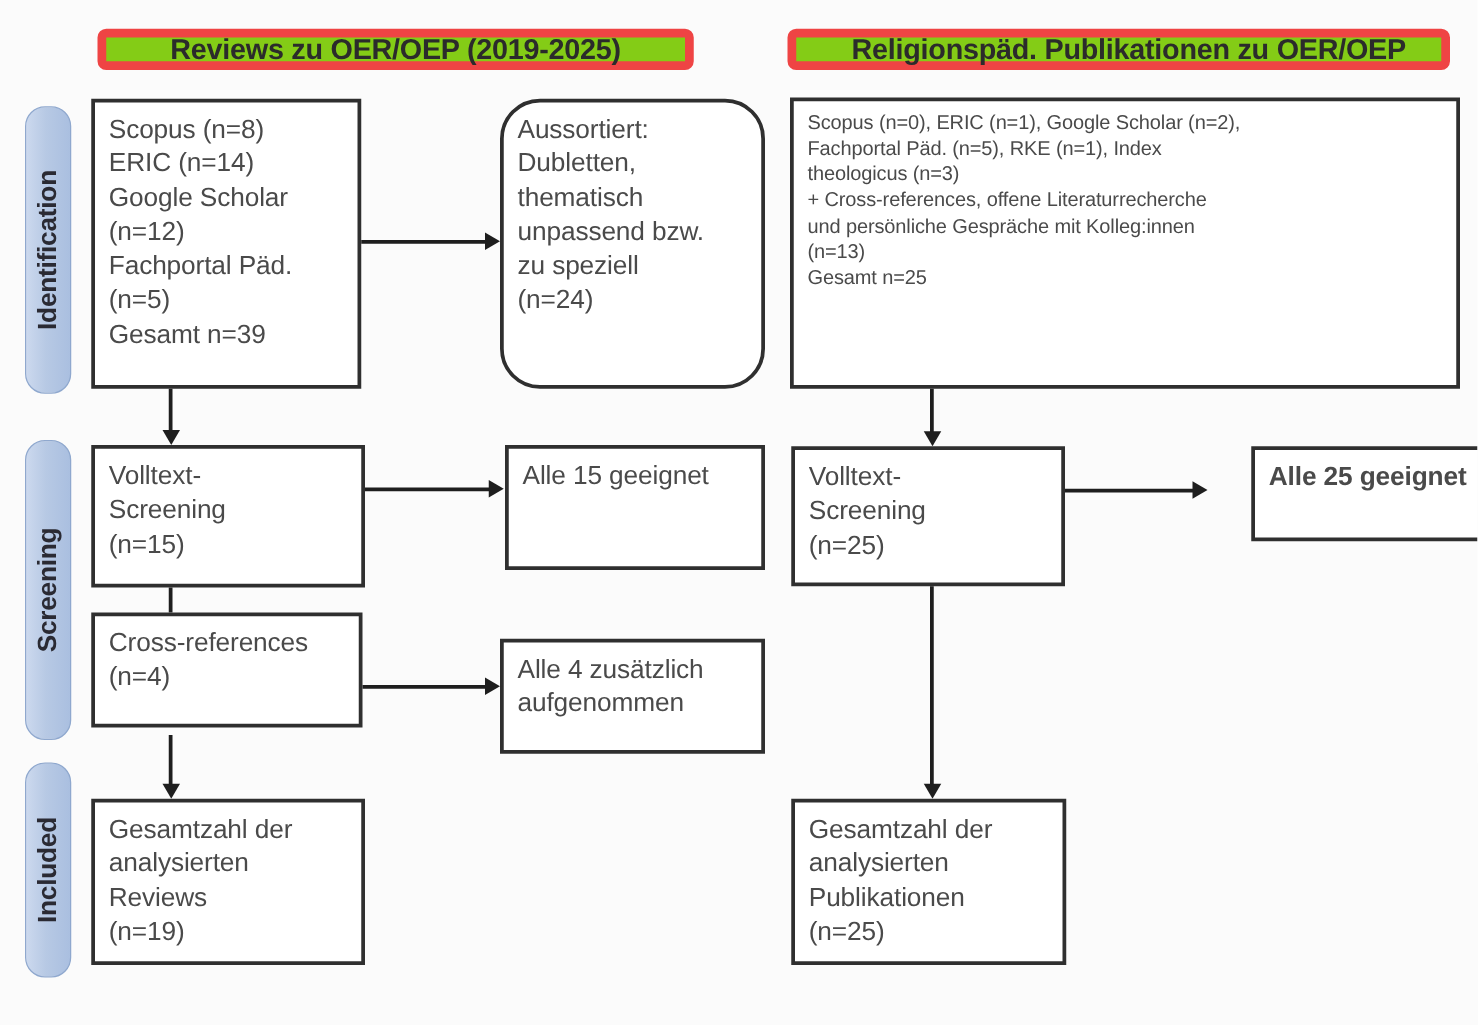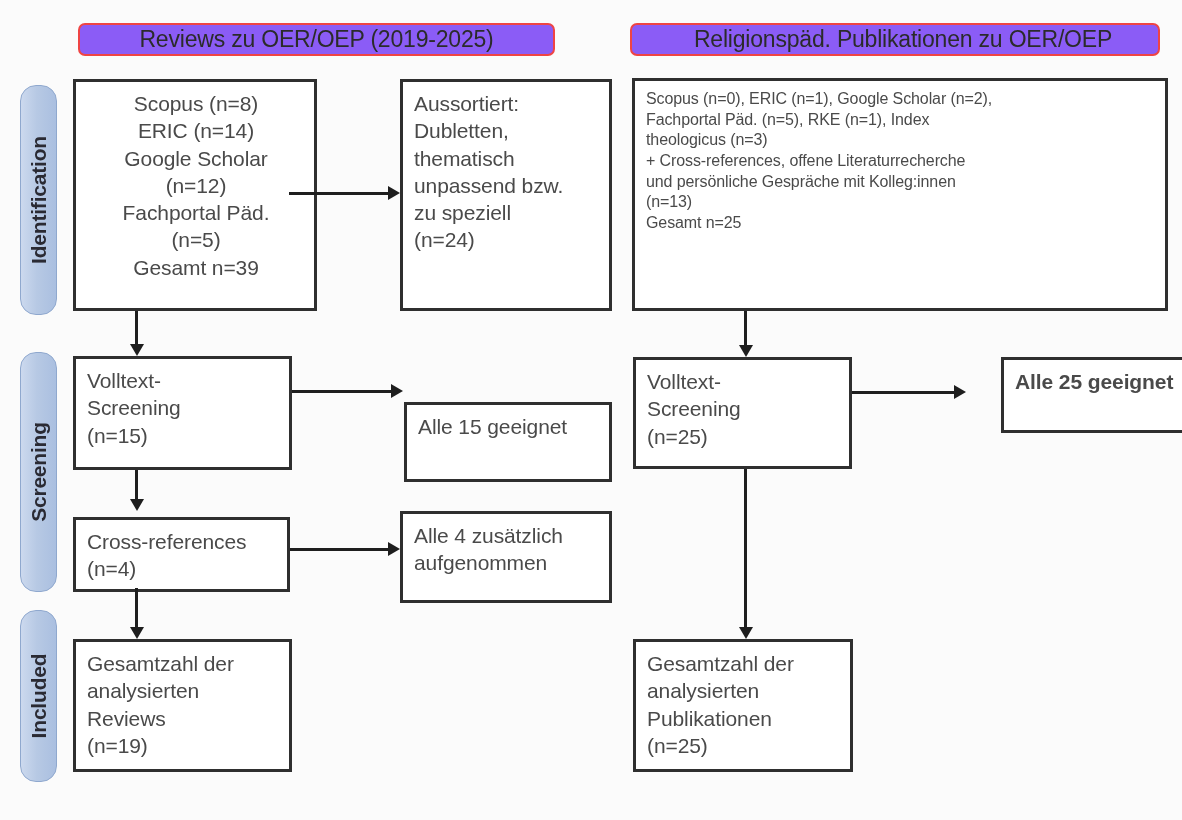--- a/index.html
+++ b/index.html
@@ -12,26 +12,26 @@
     width: 1182px;
     height: 820px;
     background: #fbfbfb;
     font-family: "Liberation Sans", sans-serif;
     overflow: hidden;
   }
 
   
   .header-bar {
     position: absolute;
-    background: #8b5cf6;
-    border: 2px solid #ef4444;
+    background: #84cc16;
+    border: 7px solid #ef4444;
     border-radius: 7px;
     color: #2b2b2b;
     font-size: 23px;
-    font-weight: 400;
+    font-weight: 700;
     letter-spacing: -0.2px;
     display: flex;
     align-items: center;
     justify-content: center;
     text-align: center;
     box-sizing: border-box;
   }
 
   
   .stage-label {
@@ -105,54 +105,54 @@
   </div>
 
   <div class="stage-label" style="left:20px; top:352px; width:37px; height:240px;">
     <span class="stage-text">Screening</span>
   </div>
 
   <div class="stage-label" style="left:20px; top:610px; width:37px; height:172px;">
     <span class="stage-text">Included</span>
   </div>
 
-  <div class="node" style="left:73px; top:79px; width:244px; height:232px;text-align:center;">Scopus (n=8)
+  <div class="node" style="left:73px; top:79px; width:216px; height:232px;">Scopus (n=8)
 ERIC (n=14)
 Google Scholar
 (n=12)
 Fachportal Päd.
 (n=5)
 Gesamt n=39</div>
 
-  <div class="node" style="left:400px; top:79px; width:212px; height:232px;">Aussortiert:
+  <div class="node" style="left:400px; top:79px; width:212px; height:232px;border-radius:32px;">Aussortiert:
 Dubletten,
 thematisch
 unpassend bzw.
 zu speziell
 (n=24)</div>
 
   <div class="line-h" style="left:289px; top:192px; width:100px;"></div>
   <div class="arrow-right" style="left:388px; top:186px;"></div>
 
   <div class="line-v" style="left:135px; top:311px; height:34px;"></div>
   <div class="arrow-down" style="left:130px; top:344px;"></div>
 
   <div class="node" style="left:73px; top:356px; width:219px; height:114px;">Volltext-
 Screening
 (n=15)</div>
 
-  <div class="node" style="left:404px; top:356px; width:208px; height:80px;margin-top:46px;">Alle 15 geeignet</div>
+  <div class="node" style="left:404px; top:356px; width:208px; height:100px;">Alle 15 geeignet</div>
 
   <div class="line-h" style="left:292px; top:390px; width:100px;"></div>
   <div class="arrow-right" style="left:391px; top:384px;"></div>
 
   <div class="line-v" style="left:135px; top:470px; height:32px;"></div>
   <div class="arrow-down" style="left:130px; top:499px;"></div>
 
-  <div class="node" style="left:73px; top:517px; width:217px; height:75px;">Cross-references
+  <div class="node" style="left:73px; top:490px; width:217px; height:92px;">Cross-references
 (n=4)</div>
 
   <div class="node" style="left:400px; top:511px; width:212px; height:92px;">Alle 4 zusätzlich
 aufgenommen</div>
 
   <div class="line-h" style="left:290px; top:548px; width:99px;"></div>
   <div class="arrow-right" style="left:388px; top:542px;"></div>
 
   <div class="line-v" style="left:135px; top:588px; height:42px;"></div>
   <div class="arrow-down" style="left:130px; top:627px;"></div>

